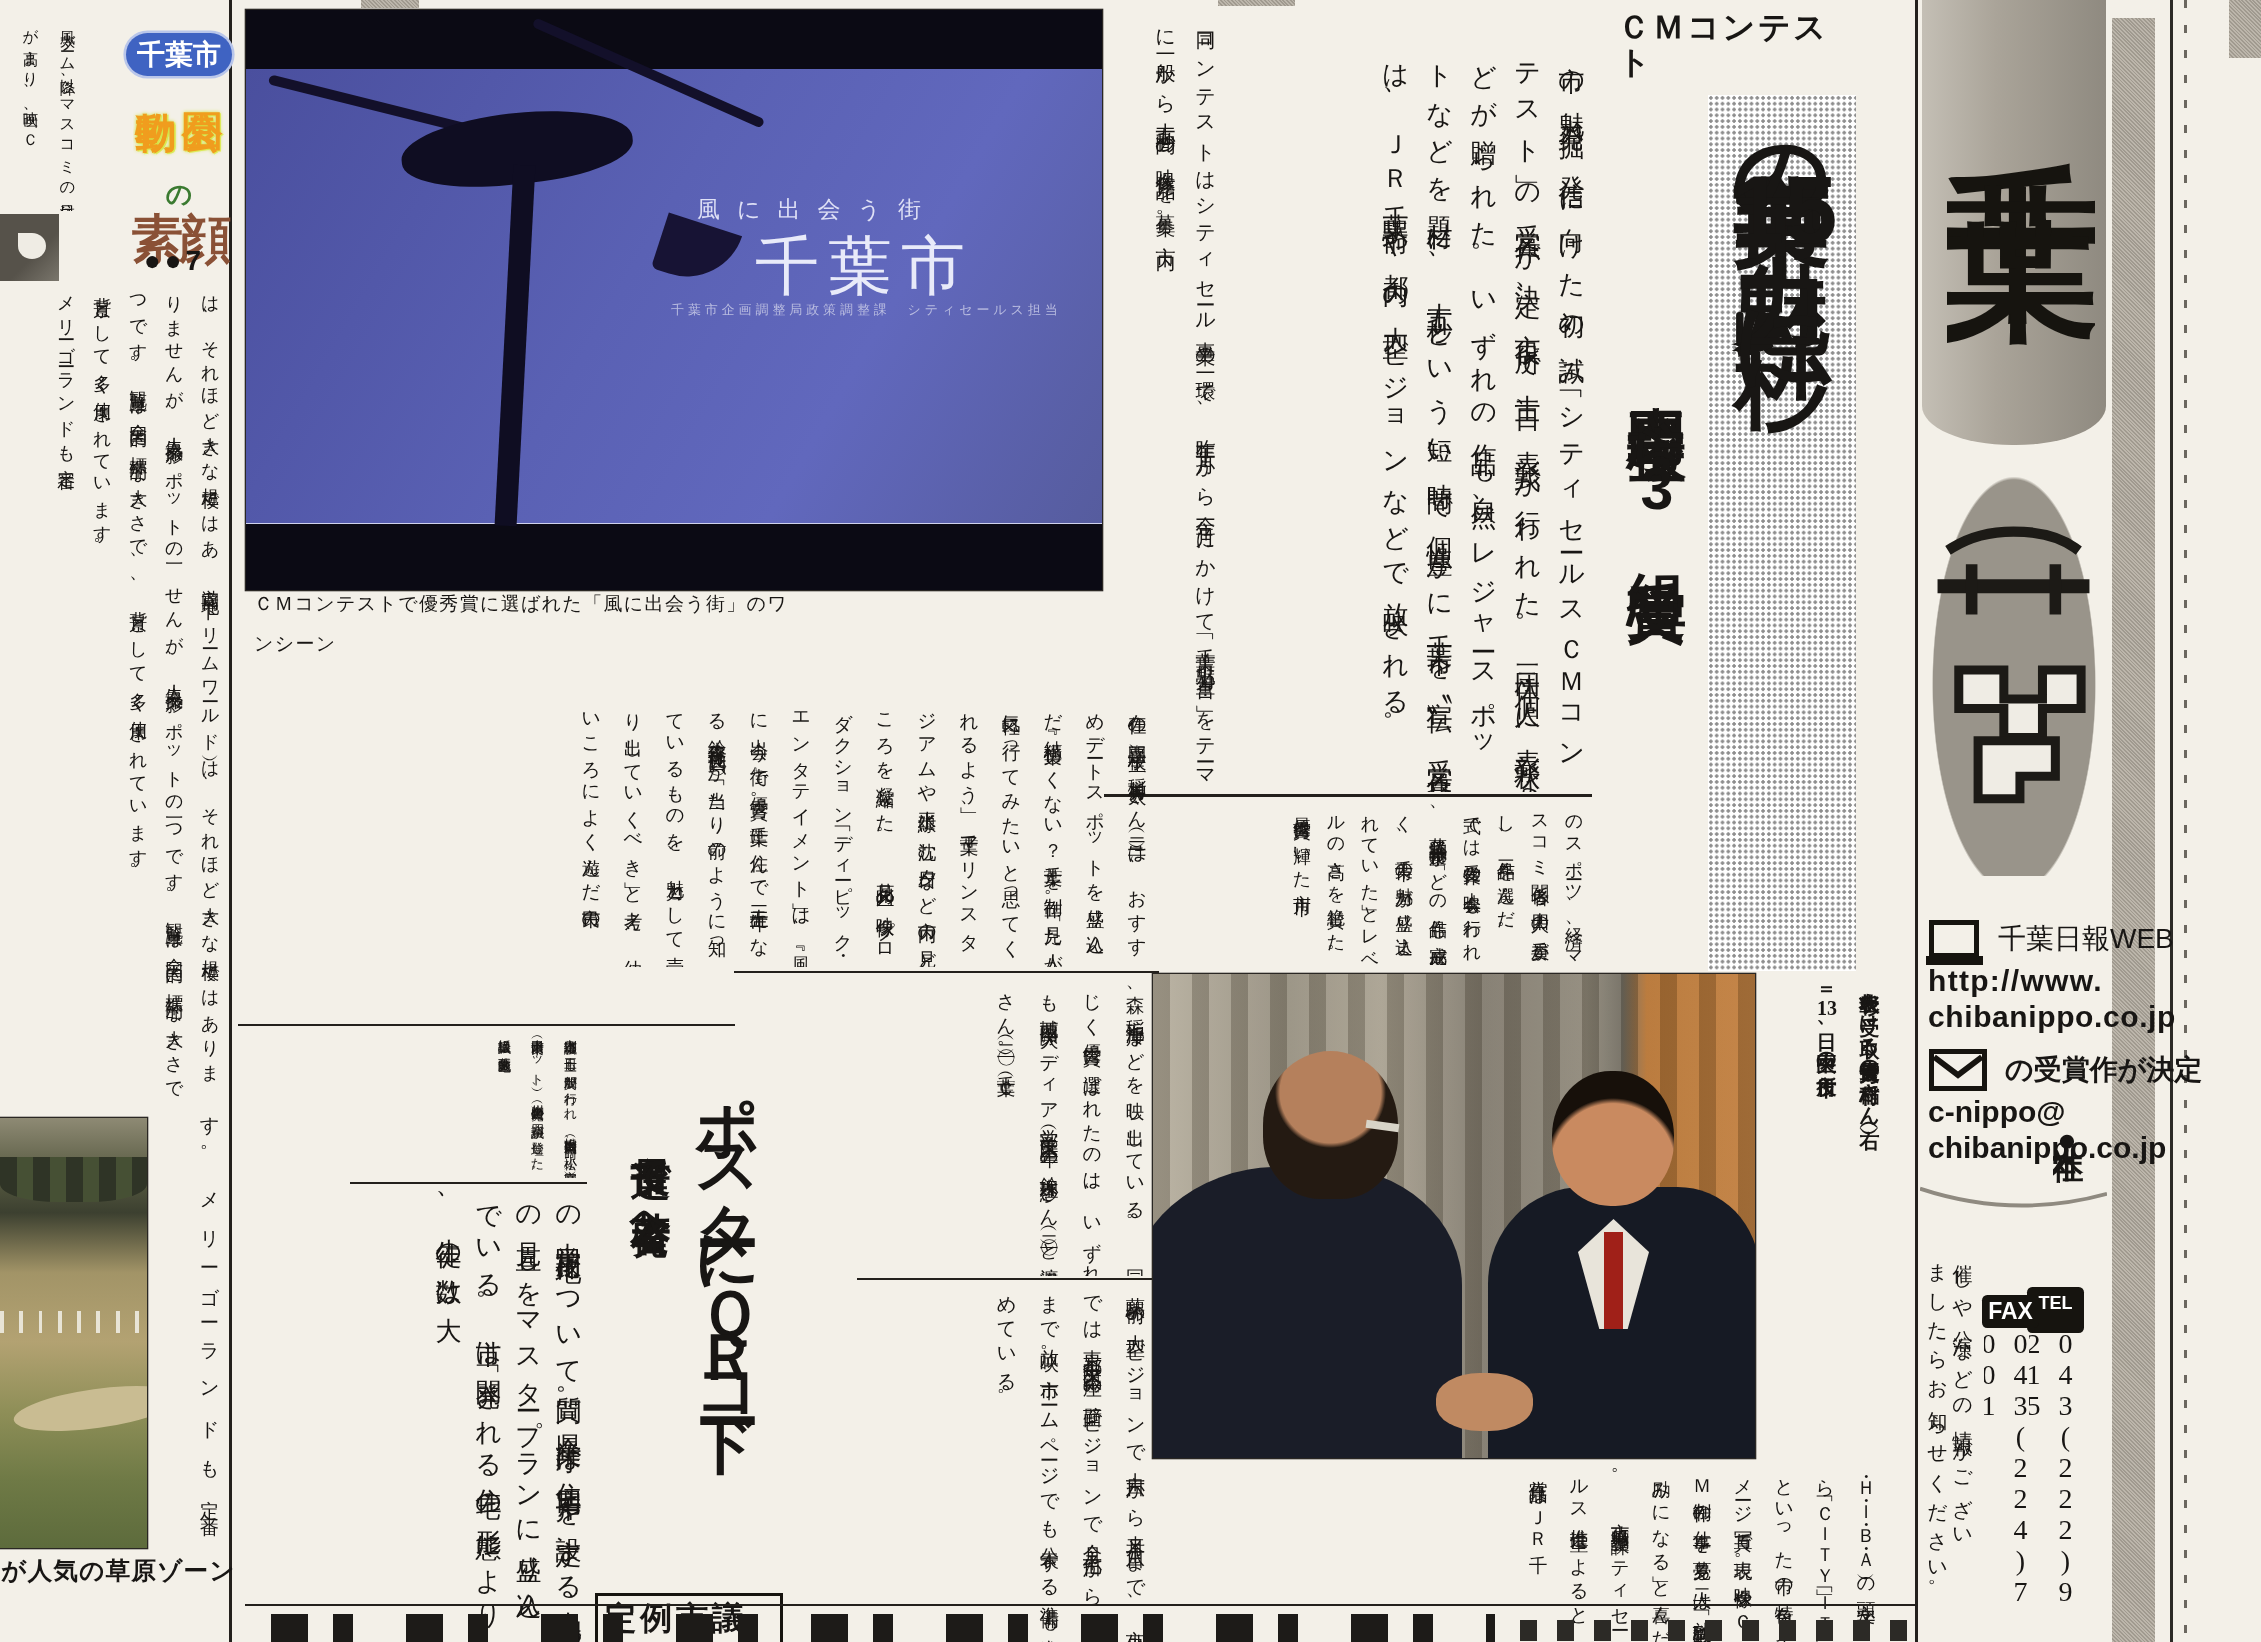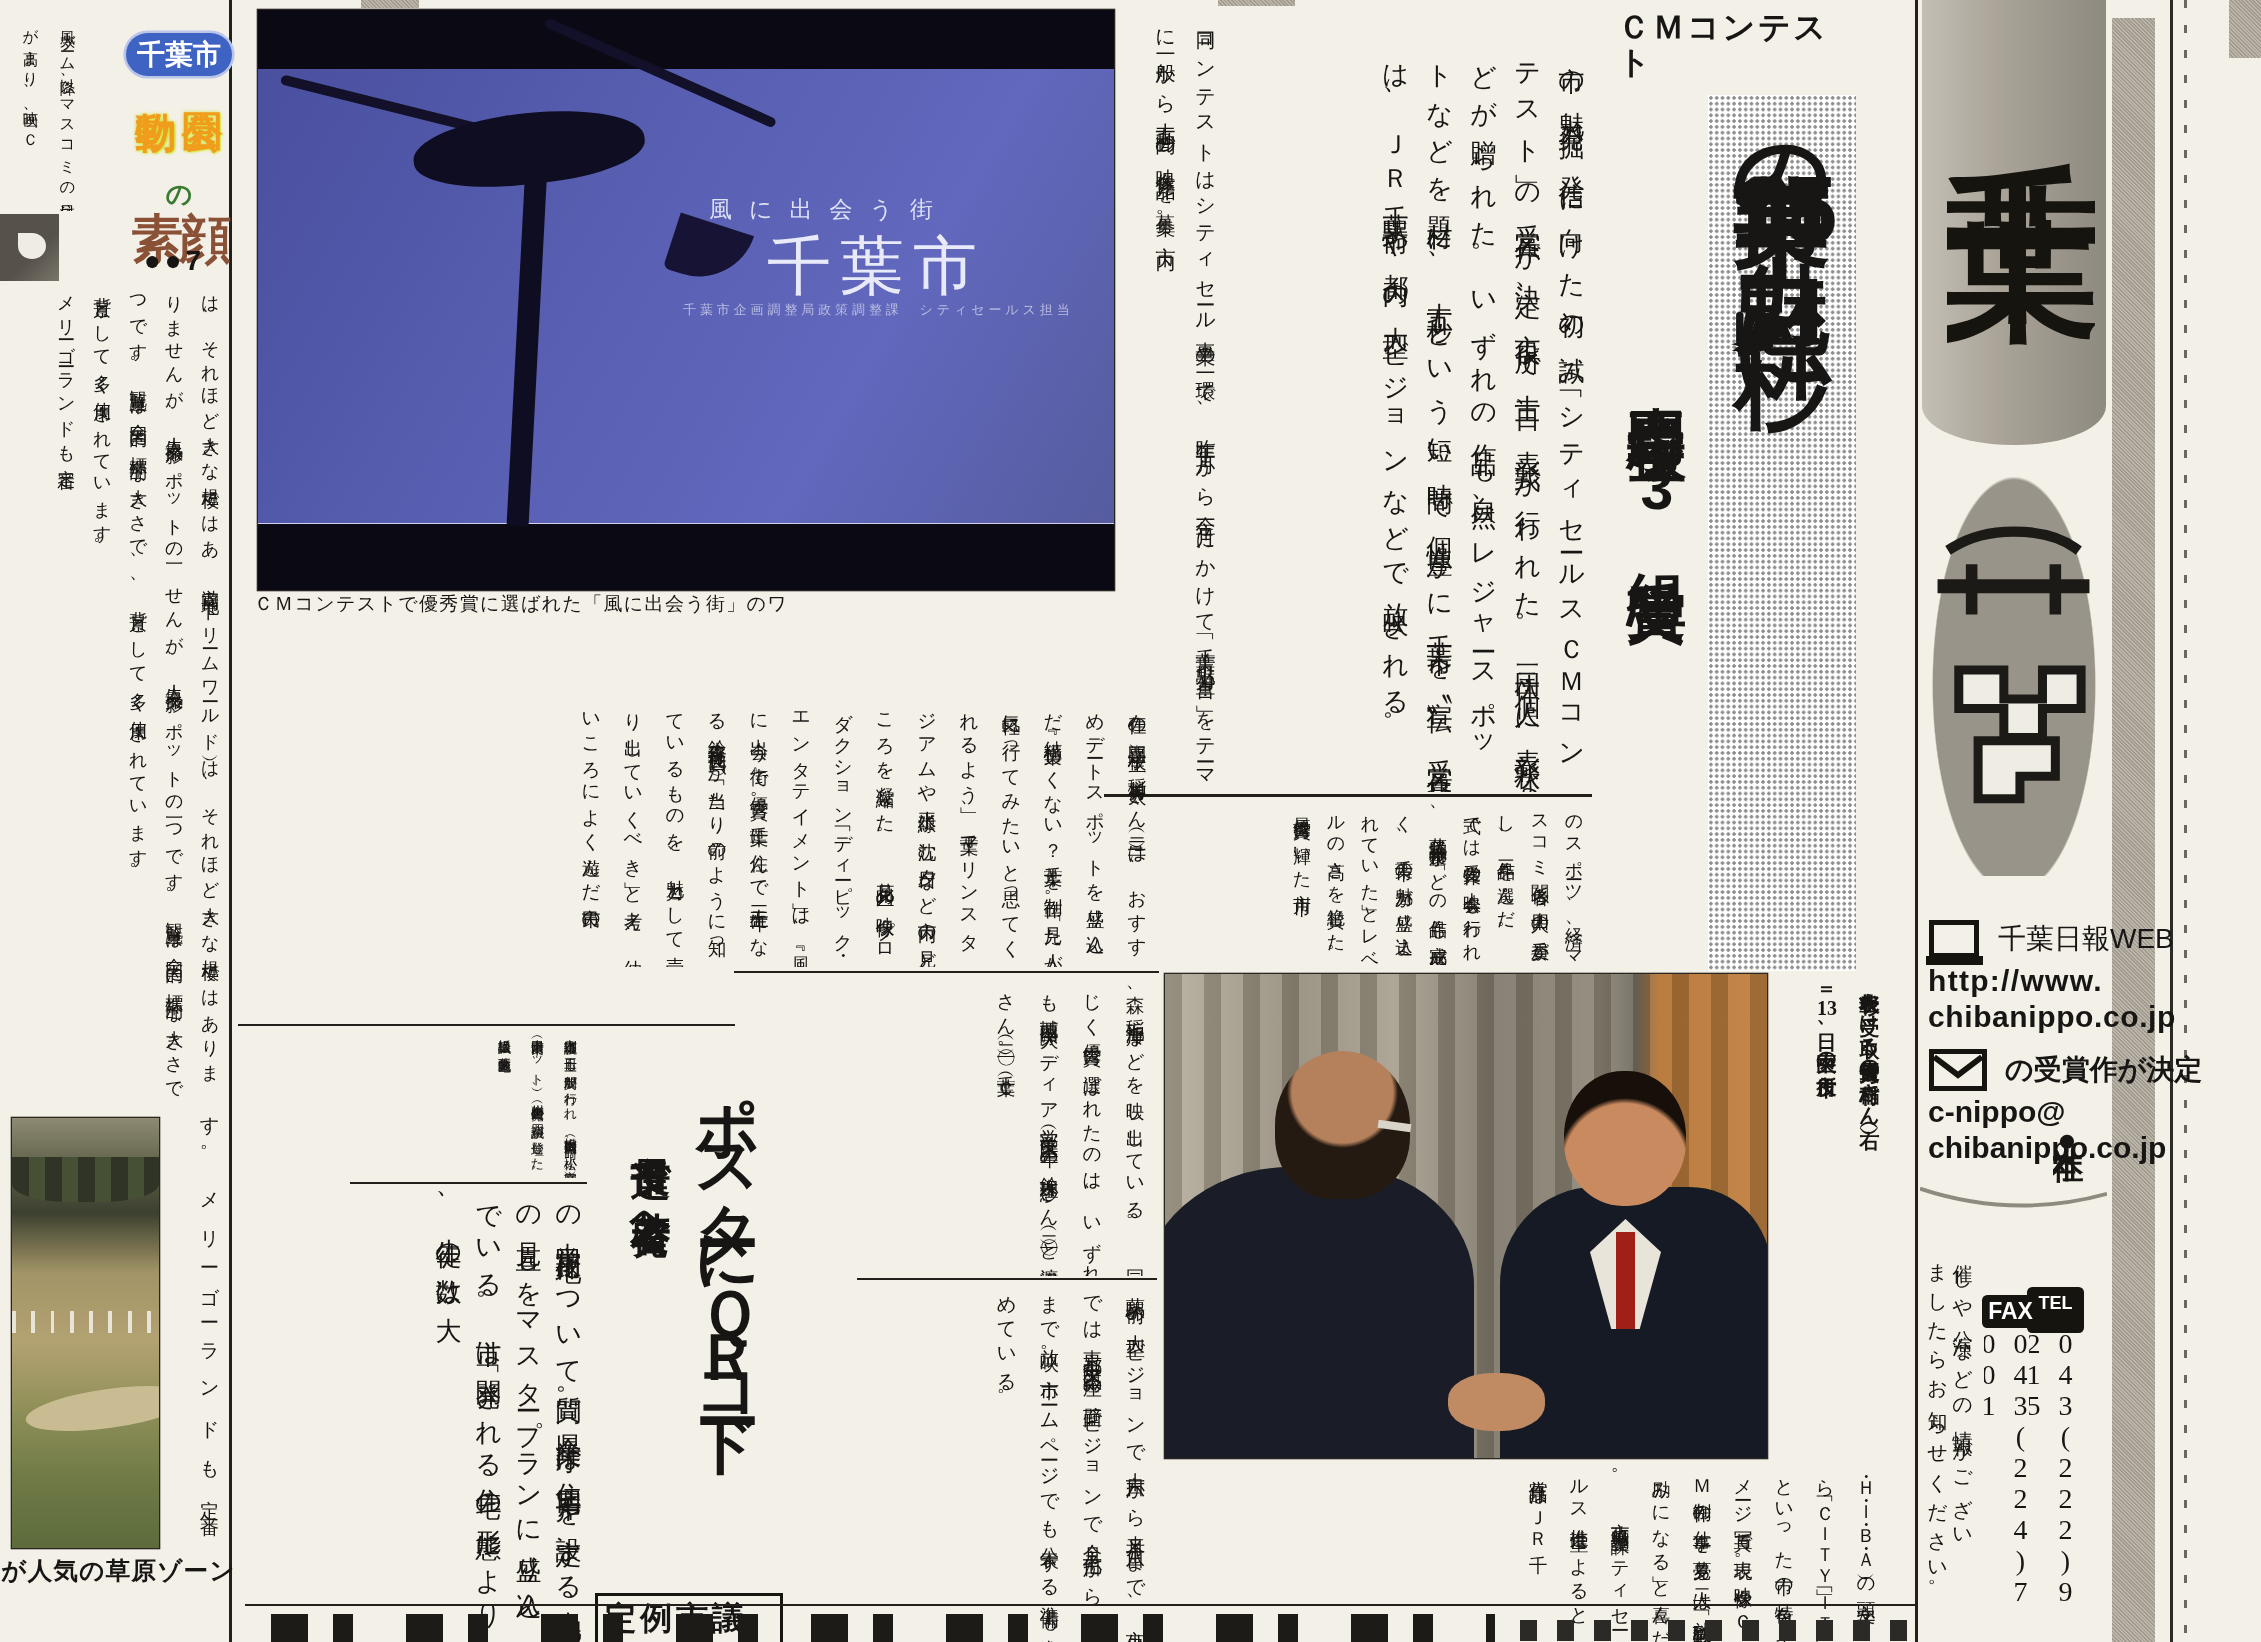--- a/index.html
+++ b/index.html
@@ -10,21 +10,21 @@
   .v{writing-mode:vertical-rl;text-orientation:upright;line-break:anywhere;overflow:hidden;}
   .tcy{text-combine-upright:all;}
   .hr{position:absolute;background:#23201c;height:2.6px;}
   .vr{position:absolute;background:#23201c;width:2.6px;}
   .gothic{font-family:"Liberation Sans","DejaVu Sans",sans-serif;font-weight:bold;}
   .dotbg{background:radial-gradient(circle,#8d8d8d 1.5px,rgba(0,0,0,0) 1.7px) 0 0/5.8px 5.8px #fff;}
   .graytex{background:repeating-linear-gradient(45deg,#a09a8f 0 1.3px,#bcb6ab 1.3px 2.6px);}
   .badge{display:inline-block;background:#16140f;color:#fff;border-radius:5.2px;
          font-family:"Liberation Sans","DejaVu Sans",sans-serif;font-weight:bold;
          text-align:center;writing-mode:horizontal-tb;}
-  .photoframe{box-shadow:0 0 0 1.3px #2a2723;margin-left:12px;}
+  .photoframe{box-shadow:0 0 0 1.3px #2a2723;}
   .capfont{font-family:"Liberation Sans","DejaVu Sans",sans-serif;}
 </style>
 </head>
 <body>
 
 <div id="sheet">
 
   <div class="abs graytex" style="left:2112px;top:18px;width:43px;height:1625px;"></div>
   <div class="abs" style="left:2170px;top:0;width:2.6px;height:1643px;background:#2c2a26;"></div>
   <div class="abs" style="left:2184px;top:0;width:2.6px;height:1643px;background:repeating-linear-gradient(180deg,#6b675f 0 8.4px,rgba(0,0,0,0) 8.4px 25px);"></div>
@@ -108,20 +108,21 @@
     <div class="abs" style="left:155px;top:103px;width:232px;height:71px;background:#0f0d22;border-radius:50% 50% 45% 45%;transform:rotate(-6deg);"></div>
     <div class="abs" style="left:258px;top:155px;width:22px;height:361px;background:#0f0d22;transform:rotate(3deg);"></div>
     <div class="abs" style="left:412px;top:213px;width:77px;height:58px;background:#171334;border-radius:0 0 58px 6.4px;transform:rotate(18deg);"></div>
 
     <div class="abs capfont" style="left:451px;top:184px;font-size:23px;letter-spacing:17px;color:#dfe1f6;">風に出会う街</div>
     <div class="abs capfont" style="left:509px;top:213px;font-size:64px;letter-spacing:9px;color:#e8eaf9;font-weight:normal;">千葉市</div>
     <div class="abs capfont" style="left:425px;top:291px;font-size:13px;letter-spacing:3.9px;color:#b9bce0;">千葉市企画調整局政策調整課　シティセールス担当</div>
   </div>
   <div class="abs capfont" style="left:254px;top:584px;width:837px;font-size:19px;line-height:40px;letter-spacing:1.3px;">
     <div>ＣＭコンテストで優秀賞に選ばれた「風に出会う街」のワ</div>
+    <div>ンシーン</div>
   </div>
 
   <div class="abs photoframe" style="left:1153px;top:974px;width:602px;height:484px;overflow:hidden;background:linear-gradient(90deg,#b6ae9d 0%,#948d7d 22%,#a79f8e 38%,#7e776a 55%,#8d8677 72%,#6f6a5e 78%,#b5712f 82%,#c07c3a 100%);">
     <div class="abs" style="left:0;top:0;width:100%;height:100%;background:repeating-linear-gradient(90deg,rgba(60,55,45,.25) 0 17px,rgba(255,255,255,.08) 17px 39px);"></div>
     <div class="abs" style="left:-26px;top:193px;width:335px;height:296px;background:#1a1d28;border-radius:45% 40% 0 0;"></div>
     <div class="abs" style="left:110px;top:77px;width:135px;height:148px;background:radial-gradient(circle at 50% 28%,#b5805c 0 40%,#241a12 44% 100%);border-radius:50% 50% 42% 42%;"></div>
     <div class="abs" style="left:213px;top:148px;width:33px;height:7.7px;background:#d8d4c8;transform:rotate(8deg);"></div>
     <div class="abs" style="left:335px;top:213px;width:271px;height:277px;background:#161a24;border-radius:35% 30% 0 0;"></div>
     <div class="abs" style="left:425px;top:245px;width:71px;height:110px;background:#e8e4da;clip-path:polygon(50% 0,100% 30%,70% 100%,30% 100%,0 30%);"></div>
     <div class="abs" style="left:451px;top:258px;width:19.3px;height:97px;background:#a02018;"></div>

